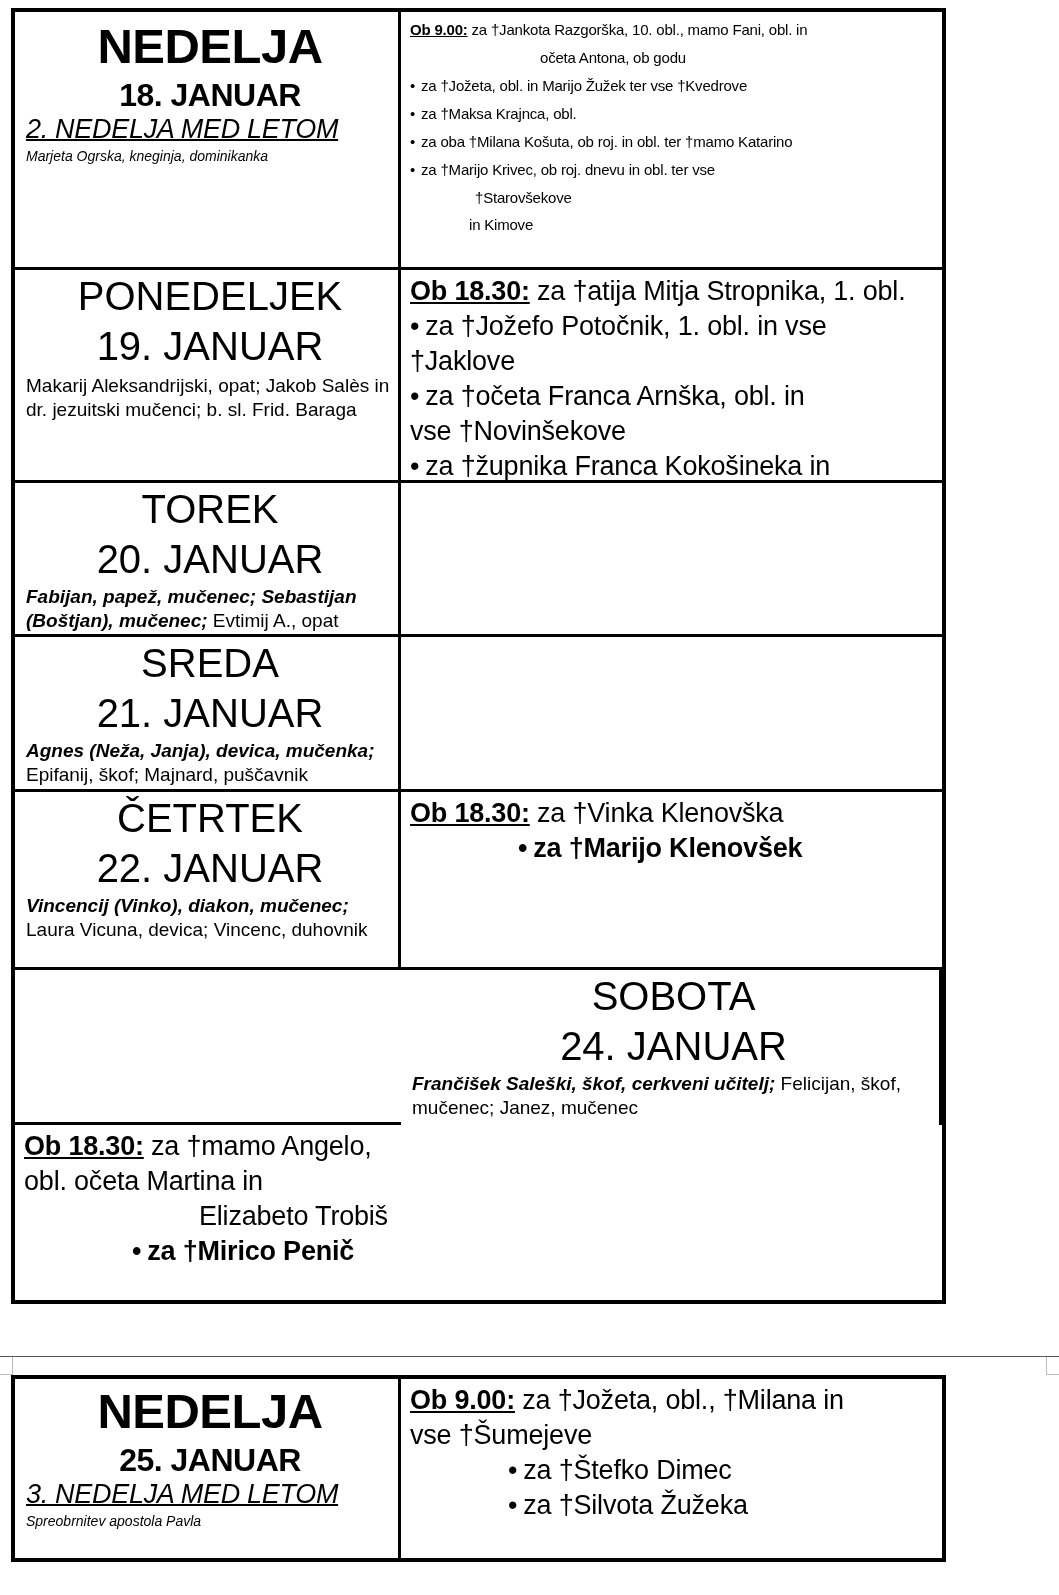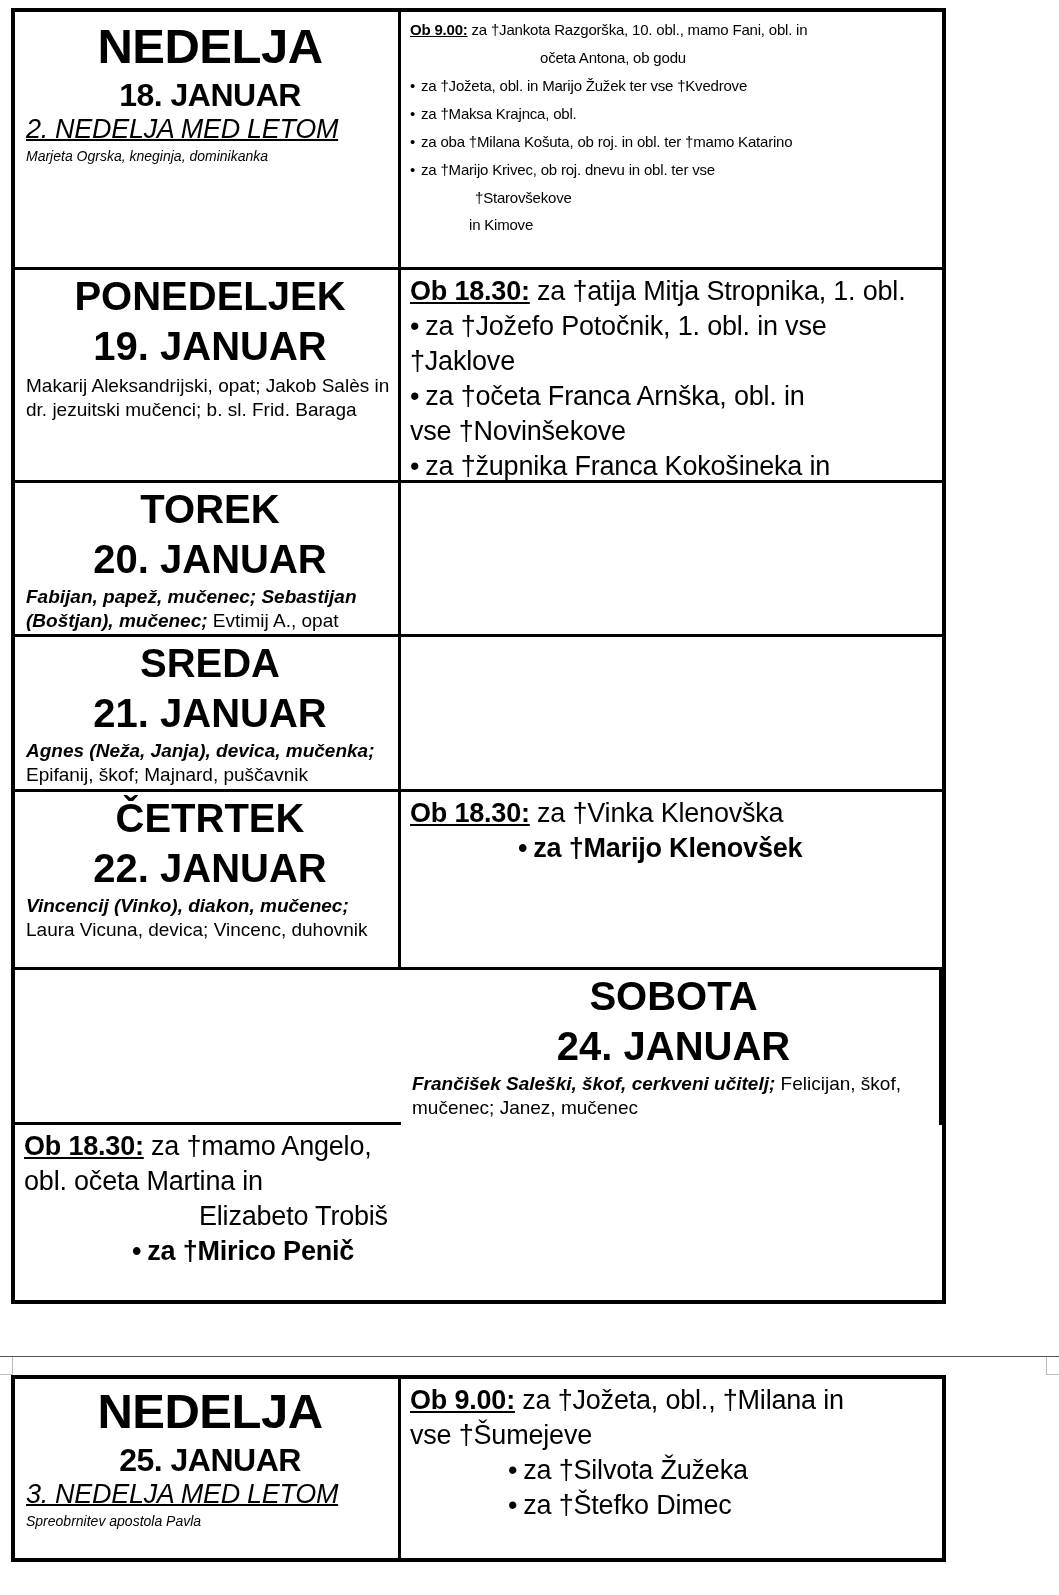--- a/index.html
+++ b/index.html
@@ -11,21 +11,21 @@
       position: absolute; left: 11px; width: 935px;
       border: 4px solid #000; box-sizing: border-box;
       display: grid; grid-template-columns: 386px 1fr;
     }
     .tbl1 { top: 8px; height: 1296px; grid-template-rows: 258px 213px 154px 155px 178px 155px 180px; }
     .tbl2 { top: 1375px; height: 187px; grid-template-rows: 1fr; }
     .cell { box-sizing: border-box; overflow: hidden; position: relative; }
     .left { border-right: 3px solid #000; padding: 0 4px 0 11px; }
     .right { padding: 4px 4px 0 9px; }
     .rowsep { border-bottom: 3px solid #000; }
-    .day, .date { text-align: center; line-height: 1; font-weight: bold; }
+    .day, .date { text-align: center; line-height: 1; }
     .day-big { font-size: 49px; font-weight: bold; margin-top: 10px; letter-spacing: -0.5px; }
     .date-big { font-size: 32px; font-weight: bold; margin-top: 8px; letter-spacing: -0.5px; }
     .day-med { font-size: 40px; margin-top: 6px; }
     .date-med { font-size: 40px; margin-top: 10px; }
     .sunday-label { font-size: 27px; font-style: italic; text-decoration: underline; text-decoration-thickness: 2px; margin-top: 4px; line-height: 1.1; white-space: nowrap; letter-spacing: -0.3px; }
     .saints { font-size: 19px; line-height: 24px; margin-top: 4px; }
     .saints-small { font-size: 14px; font-style: italic; line-height: 22px; white-space: nowrap; }
     .saints i.b { font-weight: bold; font-style: italic; }
     .mass { font-size: 15px; line-height: 28px; letter-spacing: -0.2px; }
     .mass-large { font-size: 27px; line-height: 35px; }
@@ -117,16 +117,16 @@
 
 <div class="tbl tbl2">
   <div class="cell left">
     <div class="day day-big" style="margin-top:8px">NEDELJA</div>
     <div class="date date-big" style="margin-top:8px">25. JANUAR</div>
     <div class="sunday-label">3. NEDELJA MED LETOM</div>
     <div class="saints-small">Spreobrnitev apostola Pavla</div>
   </div>
   <div class="cell right mass mass-large">
     <div style="padding-right:90px"><span class="time">Ob 9.00:</span><span> za †Jožeta, obl., †Milana in vse †Šumejeve</span></div>
+    <div class="bullet b-ind2">za †Štefko Dimec</div>
     <div class="bullet b-ind2">za †Silvota Žužeka</div>
-    <div class="bullet b-ind2">za †Štefko Dimec</div>
   </div>
 </div>
 
 </body></html>

